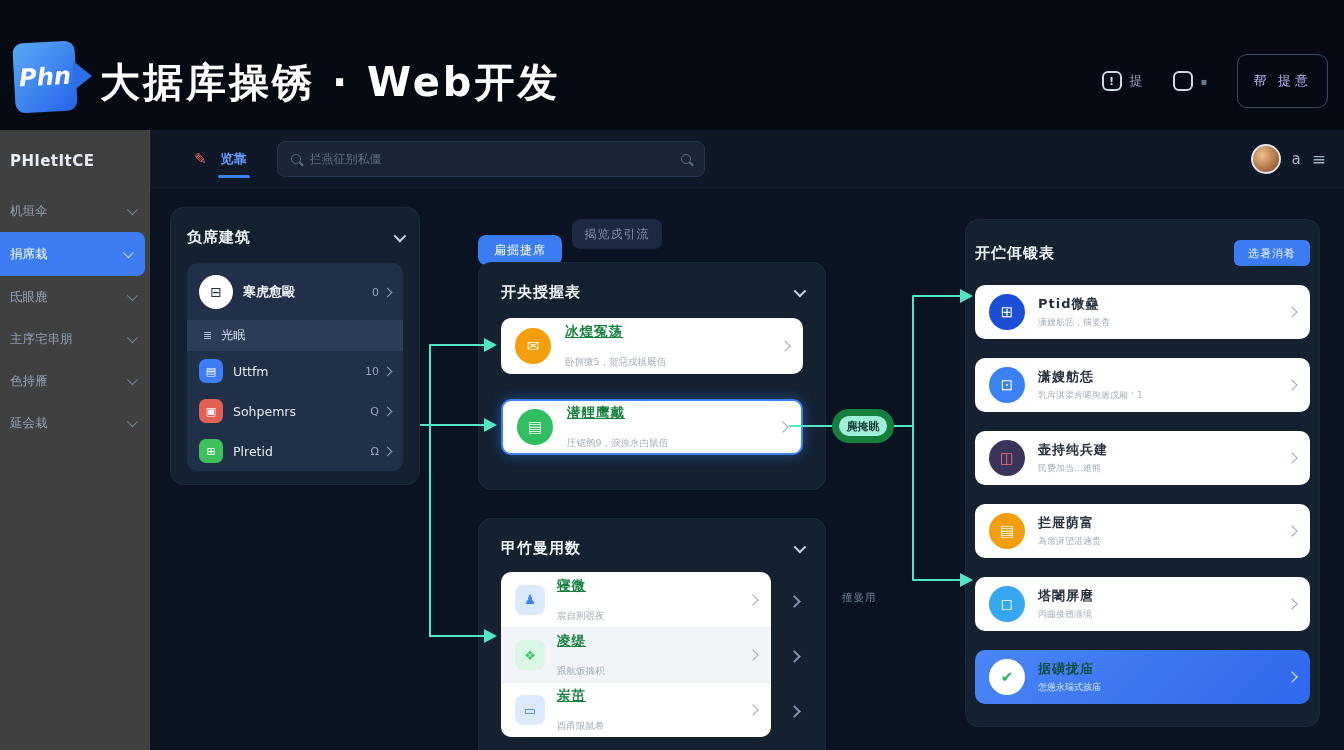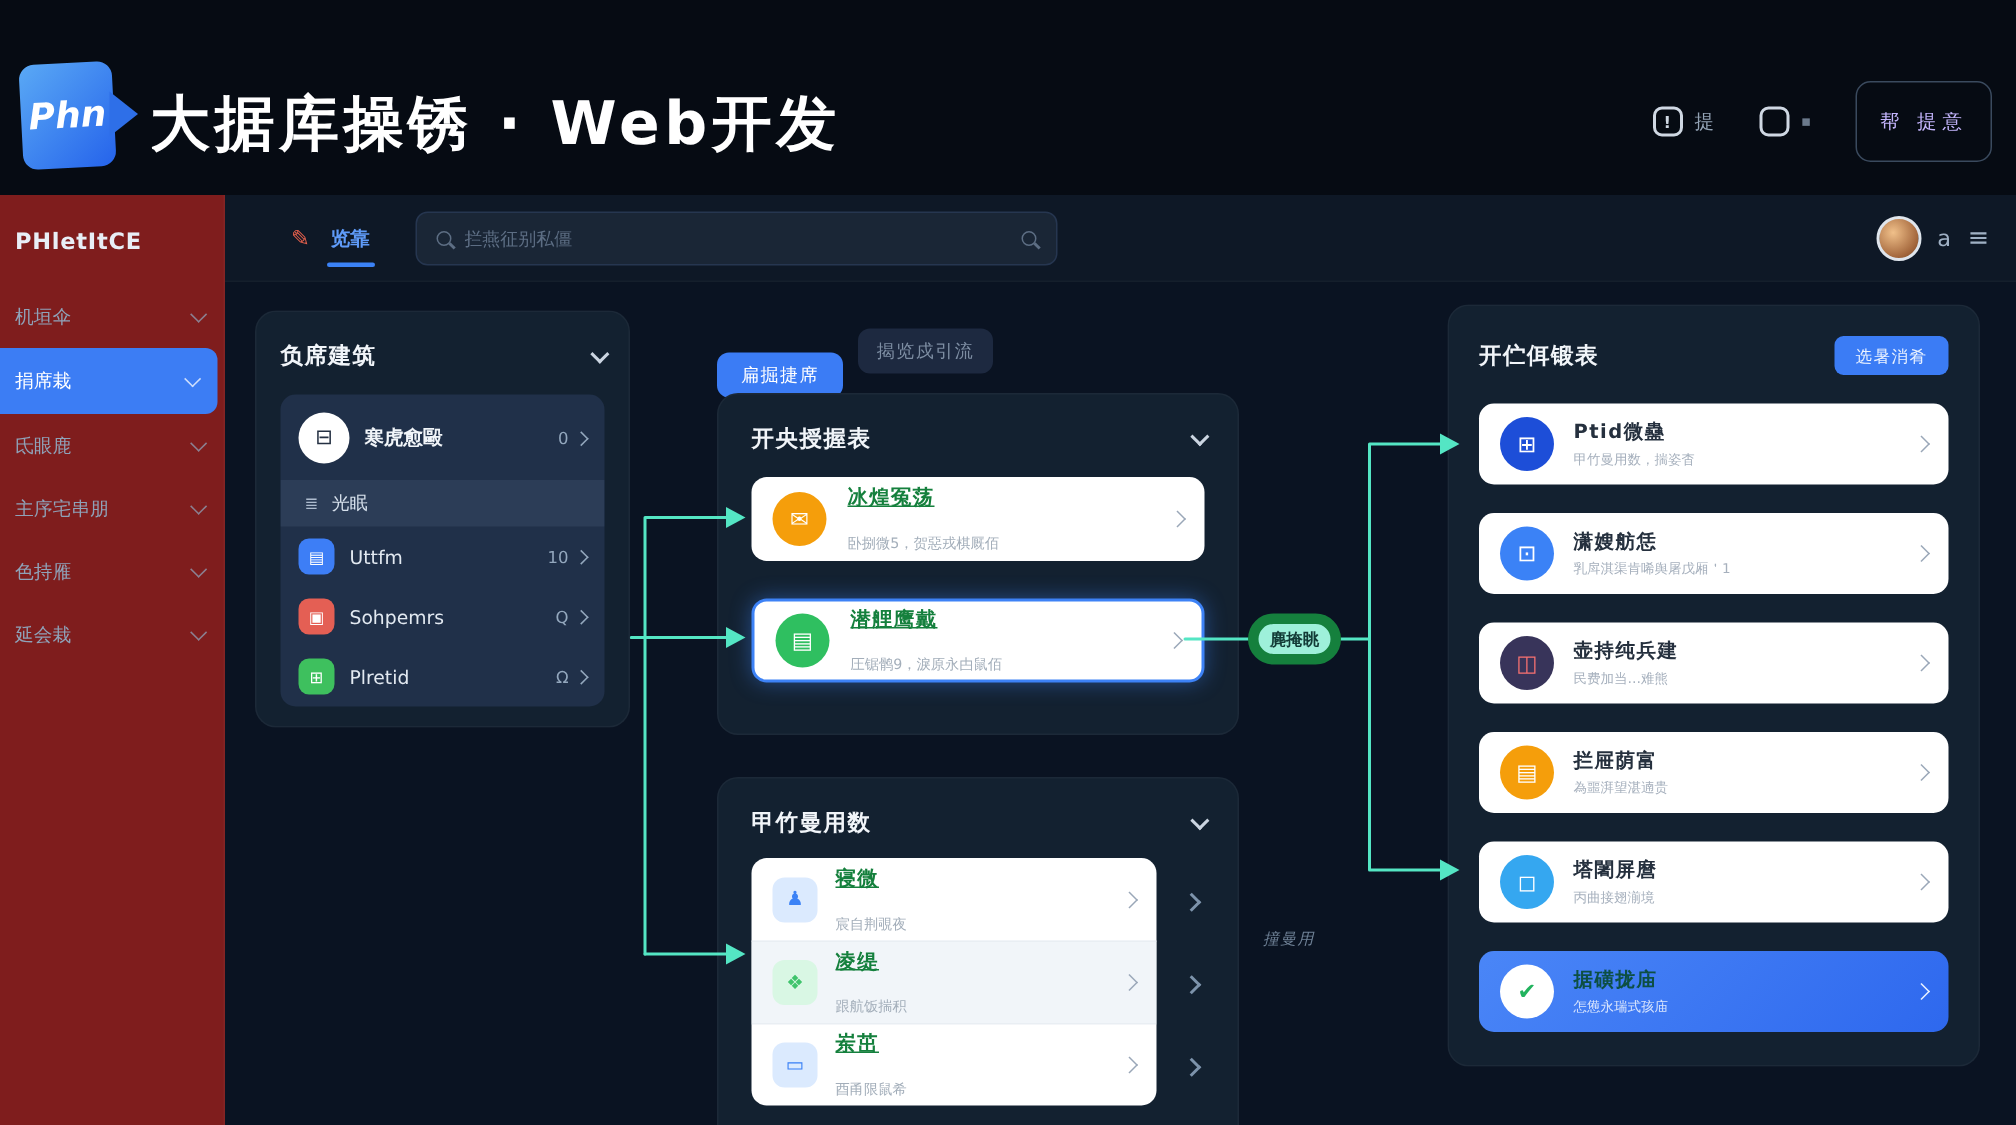--- a/index.html
+++ b/index.html
@@ -20,21 +20,21 @@
     color:#ffffff; letter-spacing:3px; white-space:nowrap; }
   .header-right { position:absolute; right:16px; top:60px; height:42px; display:flex; align-items:center; gap:30px; }
   .hr-group { display:flex; align-items:center; gap:8px; color:#93a3b5; font-size:13px; cursor:pointer; }
   .sq-icon { width:20px; height:20px; border:2px solid #cfd8e3; border-radius:6px;
     display:grid; place-items:center; font-size:11px; font-weight:700; color:#cfd8e3; }
   .dot-label { font-size:10px; color:#6b7a8c; }
   .feedback-btn { height:54px; padding:0 15px; background:transparent; border:1px solid #3a4a5e;
     border-radius:10px; color:#c4b5fd; font-size:13px; letter-spacing:4px; cursor:pointer; }
   
   .sidebar { position:absolute; left:0; top:130px; width:150px; height:620px;
-    background:#7f1d1d; border-right:1px solid rgba(255,255,255,.04); }
+    background:#404040; border-right:1px solid rgba(255,255,255,.04); }
   .brand { padding:22px 10px 6px 10px; font-size:15px; font-weight:800; color:#e8eef6; letter-spacing:.5px; }
   .menu { margin-top:14px; }
   .menu-item { height:42px; display:flex; align-items:center; justify-content:space-between;
     padding:0 14px 0 10px; color:#8fa2b8; font-size:12.5px; cursor:pointer; }
   .menu-item.active { height:44px; width:145px; background:#3c7df4; color:#fff; border-radius:0 8px 8px 0; }
   .chev-d { width:8px; height:8px; border-right:1.6px solid currentColor; border-bottom:1.6px solid currentColor;
     transform:rotate(45deg) translateY(-2px); opacity:.75; flex:none; }
   .chev-r { width:7px; height:7px; border-right:1.6px solid #93a7bd; border-top:1.6px solid #93a7bd;
     transform:rotate(45deg); flex:none; }
   
@@ -103,38 +103,38 @@
   .panel-funcs { left:478px; top:518px; width:348px; height:260px; padding:20px 22px; }
   .funcs-card { margin-top:14px; width:270px; background:#fff; border-radius:10px; overflow:hidden; }
   .func-row { display:flex; align-items:center; gap:12px; height:55px; padding:0 14px; cursor:pointer; }
   .func-row + .func-row { border-top:1px solid #e9eef3; }
   .func-row.alt { background:#f1f5f9; }
   .icon-sq-lg { width:30px; height:30px; border-radius:8px; display:grid; place-items:center; font-size:13px; flex:none; }
   .isq-blue { background:#dbeafe; color:#3b82f6; } .isq-green { background:#d9f7e4; color:#3fc46c; }
   .ext-chev { position:absolute; right:26px; width:9px; height:9px; border-right:2px solid #7d93ab;
     border-top:2px solid #7d93ab; transform:rotate(45deg); cursor:pointer; }
   
-  .panel-right { left:965px; top:203px; width:355px; height:508px; padding:20px 20px; }
+  .panel-right { left:965px; top:219px; width:355px; height:508px; padding:20px 9px; }
   .pr-btn { width:76px; height:26px; background:#3b7cf5; border:none; border-radius:6px;
     color:#eaf2ff; font-size:11px; letter-spacing:1px; cursor:pointer; }
   .pr-card { position:relative; background:#fff; border-radius:10px; height:54px; display:flex; align-items:center;
     gap:13px; padding:0 14px; margin-top:19px; cursor:pointer; }
   .pr-card:first-of-type { margin-top:18px; }
   .pr-title { font-size:13px; font-weight:700; color:#25303e; letter-spacing:1px; }
   .pr-sub { font-size:9px; color:#a6b0bd; margin-top:3px; white-space:nowrap; }
   .pr-card.highlight { background:linear-gradient(135deg,#4a86f7,#2e68ee); }
   .pr-card.highlight .pr-title { color:#0d4f43; }
   .pr-card.highlight .pr-sub { color:rgba(255,255,255,.8); }
   .pr-card.highlight .wc-chev { border-color:#eaf2ff; }
   
   .flow-svg { position:absolute; left:0; top:0; width:1344px; height:750px; pointer-events:none; z-index:6; }
   .flow-pill { position:absolute; left:832px; top:409px; width:62px; height:34px; z-index:7;
     background:#9ef0da; border:7px solid #15803d; border-radius:17px; display:grid; place-items:center;
     font-size:11px; font-weight:700; color:#123a36; }
-  .flow-note { position:absolute; left:842px; top:619px; font-size:10.5px; color:#6f8196; letter-spacing:1px;font-style:italic; }
+  .flow-note { position:absolute; left:842px; top:591px; font-size:10.5px; color:#6f8196; letter-spacing:1px; }
 </style>
 </head>
 <body>
 
 <div class="app">
 
   <div class="header">
     <div class="logo">
       <span>Phn</span>
     </div>
@@ -308,21 +308,21 @@
   <div class="panel panel-right">
     <div class="panel-head">
       <span>开伫佴锻表</span>
       <button class="pr-btn">选暑消肴</button>
     </div>
 
     <div class="pr-card">
       <span class="icon-circle cc-blue-dark">⊞</span>
       <span class="wc-text">
         <div class="pr-title">Ptid微蠱</div>
-        <div class="pr-sub">甲竹曼用数，揣姿杳</div>
+        <div class="pr-sub">潇嫂舫恁，揣姿杳</div>
       </span>
       <span class="wc-chev"></span>
     </div>
 
     <div class="pr-card">
       <span class="icon-circle cc-blue">⊡</span>
       <span class="wc-text">
         <div class="pr-title">潇嫂舫恁</div>
         <div class="pr-sub">乳戽淇渠肯唏舆屠戊厢＇1</div>
       </span>

